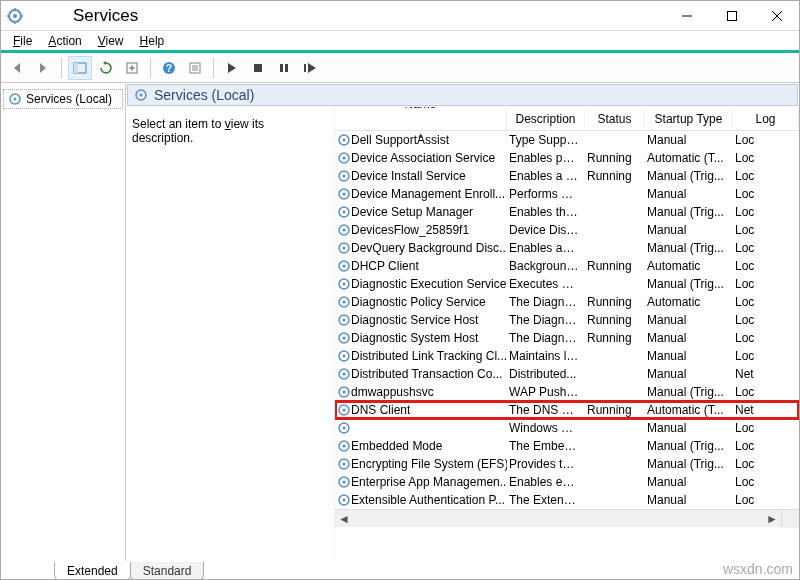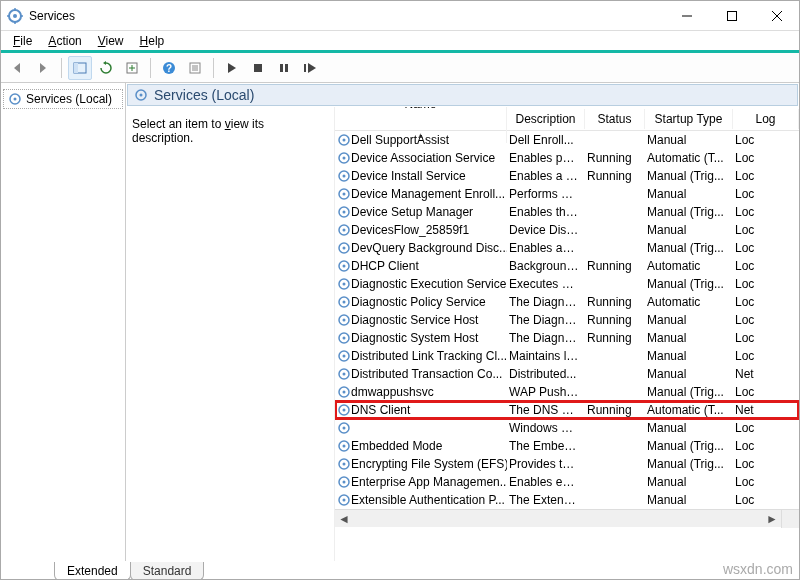--- a/index.html
+++ b/index.html
@@ -1,21 +1,21 @@
 <!DOCTYPE html>
 <html><head>
 <meta charset="utf-8">
 <style>
   * { box-sizing: border-box; margin: 0; padding: 0; }
   body { font-family: "Segoe UI", Tahoma, sans-serif; font-size: 12px; background: #fff; color: #000; width: 800px; height: 580px; overflow: hidden; border:1px solid #aaa; position:relative; }
 
   
   .titlebar { height: 30px; display:flex; align-items:center; padding-left:6px; background:#fff; border-bottom:1px solid #ddd; }
   .titlebar .app-icon { width:16px; height:16px; margin-right:6px; display:inline-flex; align-items:center; justify-content:center; }
-  .titlebar .title { flex:1; font-size:12px; }
+  .titlebar .title { flex:1; font-size:17px;margin-left:44px; }
   .win-controls { display:flex; height:100%; }
   .win-btn { width:45px; height:100%; display:flex; align-items:center; justify-content:center; color:#000; }
   .win-btn svg { stroke:#000; }
 
   
   .menubar { height:22px; display:flex; align-items:center; padding:0 4px; border-bottom:3px solid #14b8a6; }
   .menu-item { padding:2px 8px; }
   .menu-item u { text-decoration: underline; }
 
   
@@ -233,21 +233,21 @@
             <div class="row">
               <div class="cell c-name">
                 <span class="gear-icon">
                   <svg width="14" height="14">
                     <circle cx="7" cy="7" r="5" fill="none" stroke="#5a8fc8" stroke-width="1.5"></circle>
                     <circle cx="7" cy="7" r="1.5" fill="#5a8fc8"></circle>
                   </svg>
                 </span>
                 <span>Dell SupportAssist</span>
               </div>
-              <div class="cell c-desc">Dell Enroll...</div>
+              <div class="cell c-desc">Type Suppor...</div>
               <div class="cell c-status"></div>
               <div class="cell c-start">Manual</div>
               <div class="cell c-log">Loc</div>
             </div>
             <div class="row">
               <div class="cell c-name">
                 <span class="gear-icon">
                   <svg width="14" height="14">
                     <circle cx="7" cy="7" r="5" fill="none" stroke="#5a8fc8" stroke-width="1.5"></circle>
                     <circle cx="7" cy="7" r="1.5" fill="#5a8fc8"></circle>

